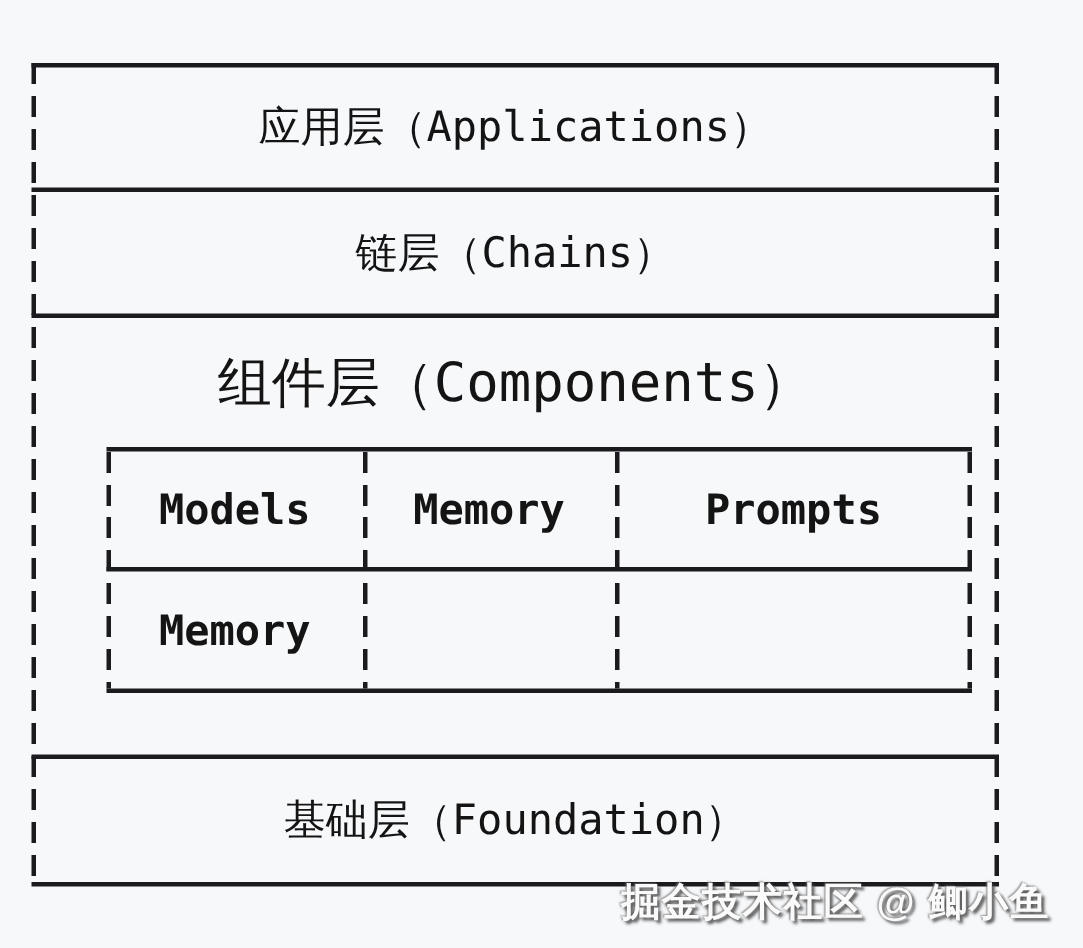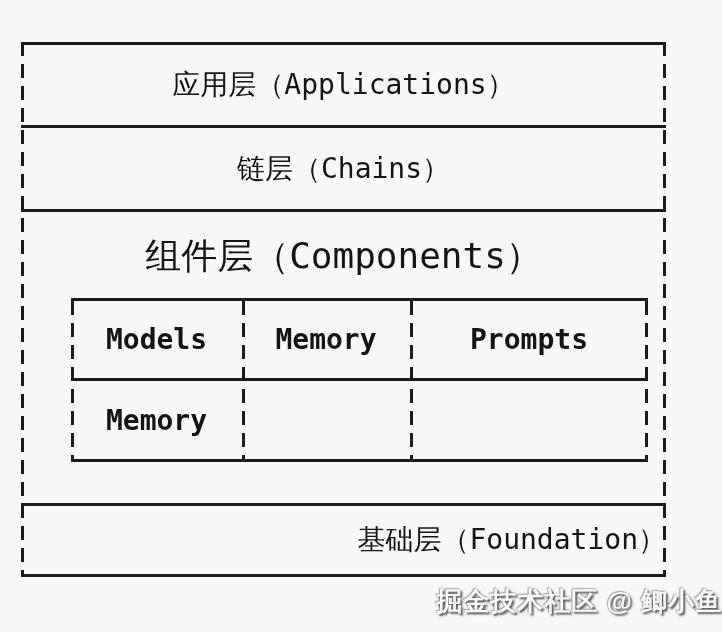--- a/index.html
+++ b/index.html
@@ -38,21 +38,21 @@
     display: flex;
     align-items: center;
     justify-content: center;
   }
   .layer-applications { height: 83px; }
   .layer-chains { height: 84px; }
   .layer-components {
     height: 294px;
     display: block;
   }
-  .layer-foundation { height: 71px; justify-content: flex-end; }
+  .layer-foundation { height: 85px; }
 
   .layer-label {
     font-size: 28px;
     line-height: 1.2;
     white-space: nowrap;
   }
 
   .components-title {
     padding-top: 27px;
     text-align: center;
@@ -84,21 +84,21 @@
     font-weight: bold;
   }
   .cell-c1 { width: 171px; }
   .cell-c2 { width: 168px; }
   .cell-c3 { width: 238px; }
 
   
   .watermark {
     position: absolute;
     top: 584px;
-    right: 0;
+    right: 22px;
     z-index: 5;
     font-family: "Liberation Sans", "DejaVu Sans", sans-serif;
     font-weight: bold;
     font-size: 26px;
     letter-spacing: 1px;
     color: var(--wm);
     text-shadow:
       2px 2px 2px rgba(70,70,70,0.85),
       -1px -1px 1px rgba(120,120,120,0.55),
       0 0 2px rgba(100,100,100,0.6);

